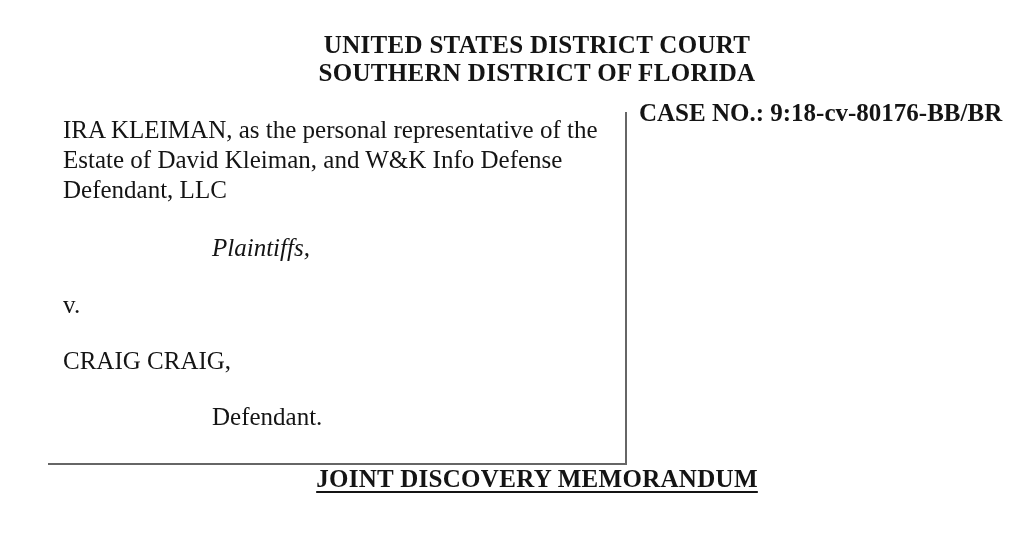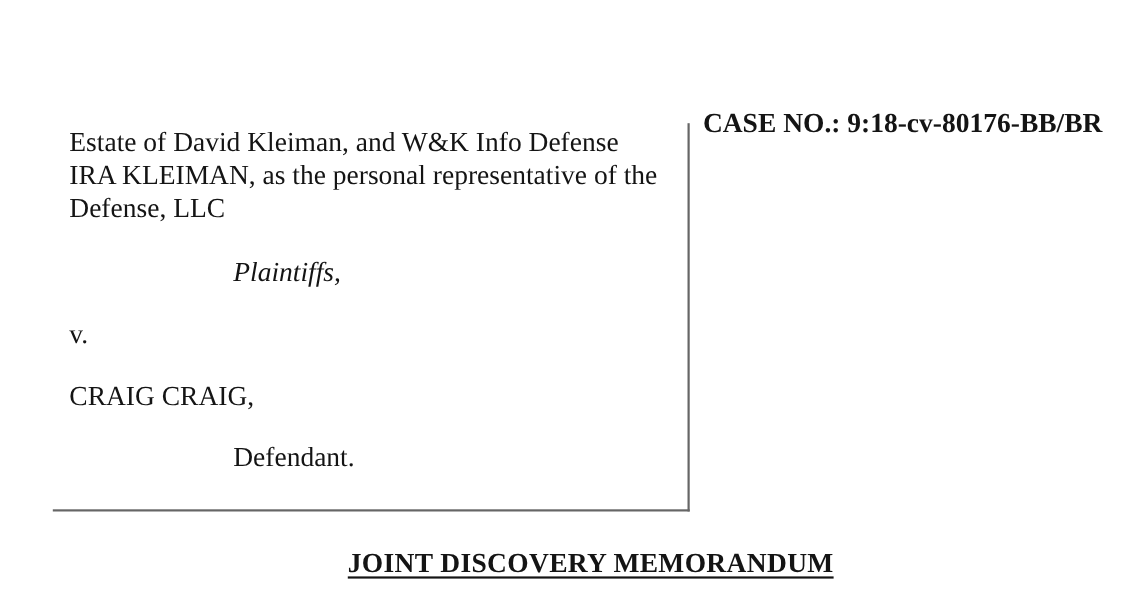--- a/index.html
+++ b/index.html
@@ -26,42 +26,46 @@
   .plaintiff-block{position:absolute;left:63px;top:115px;font-size:25px;line-height:30px;}
   .plaintiff-block .pline{white-space:nowrap;}
   .plaintiffs-label{left:212px;top:233px;font-style:italic;}
   .versus{left:63px;top:290px;}
   .defendant-name{left:63px;top:346px;}
   .defendant-label{left:212px;top:402px;}
   .case-number{left:639px;top:98px;font-weight:bold;}
   .vrule{position:absolute;left:625px;top:112px;width:2px;height:353px;background:var(--rule);}
   .hrule{position:absolute;left:48px;top:463px;width:579px;height:2px;background:var(--rule);}
   .doc-title{
-    position:absolute;top:498px;left:50px;width:974px;margin:0;
+    position:absolute;top:464px;left:50px;width:974px;margin:0;
     text-align:center;font-size:25px;line-height:30px;font-weight:bold;
     letter-spacing:0.3px;
   }
   .doc-title .u{
     text-decoration:underline;
     text-decoration-thickness:2px;
     text-underline-offset:4px;
   }
 </style>
 </head>
 <body>
 
 <div class="doc">
 
+  <header class="court-header">
+    <div>UNITED STATES DISTRICT COURT</div>
+    <div>SOUTHERN DISTRICT OF FLORIDA</div>
+  </header>
 
   <section>
 
     <div class="plaintiff-block">
+      <div class="pline">IRA KLEIMAN, as the personal representative of the</div>
       <div class="pline">Estate of David Kleiman, and W&amp;K Info Defense</div>
-      <div class="pline">IRA KLEIMAN, as the personal representative of the</div>
-      <div class="pline">Defense, LLC</div>
+      <div class="pline">Defendant, LLC</div>
     </div>
 
     <div class="txt plaintiffs-label">Plaintiffs,</div>
 
     <div class="txt versus">v.</div>
 
     <div class="txt defendant-name">CRAIG CRAIG,</div>
 
     <div class="txt defendant-label">Defendant.</div>
 

